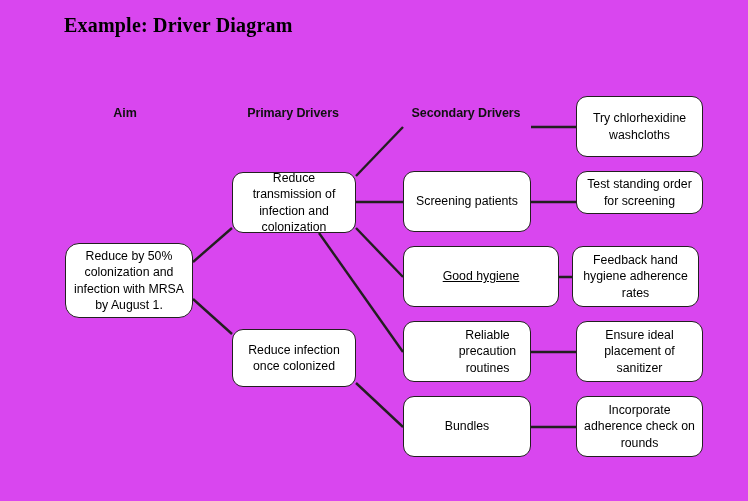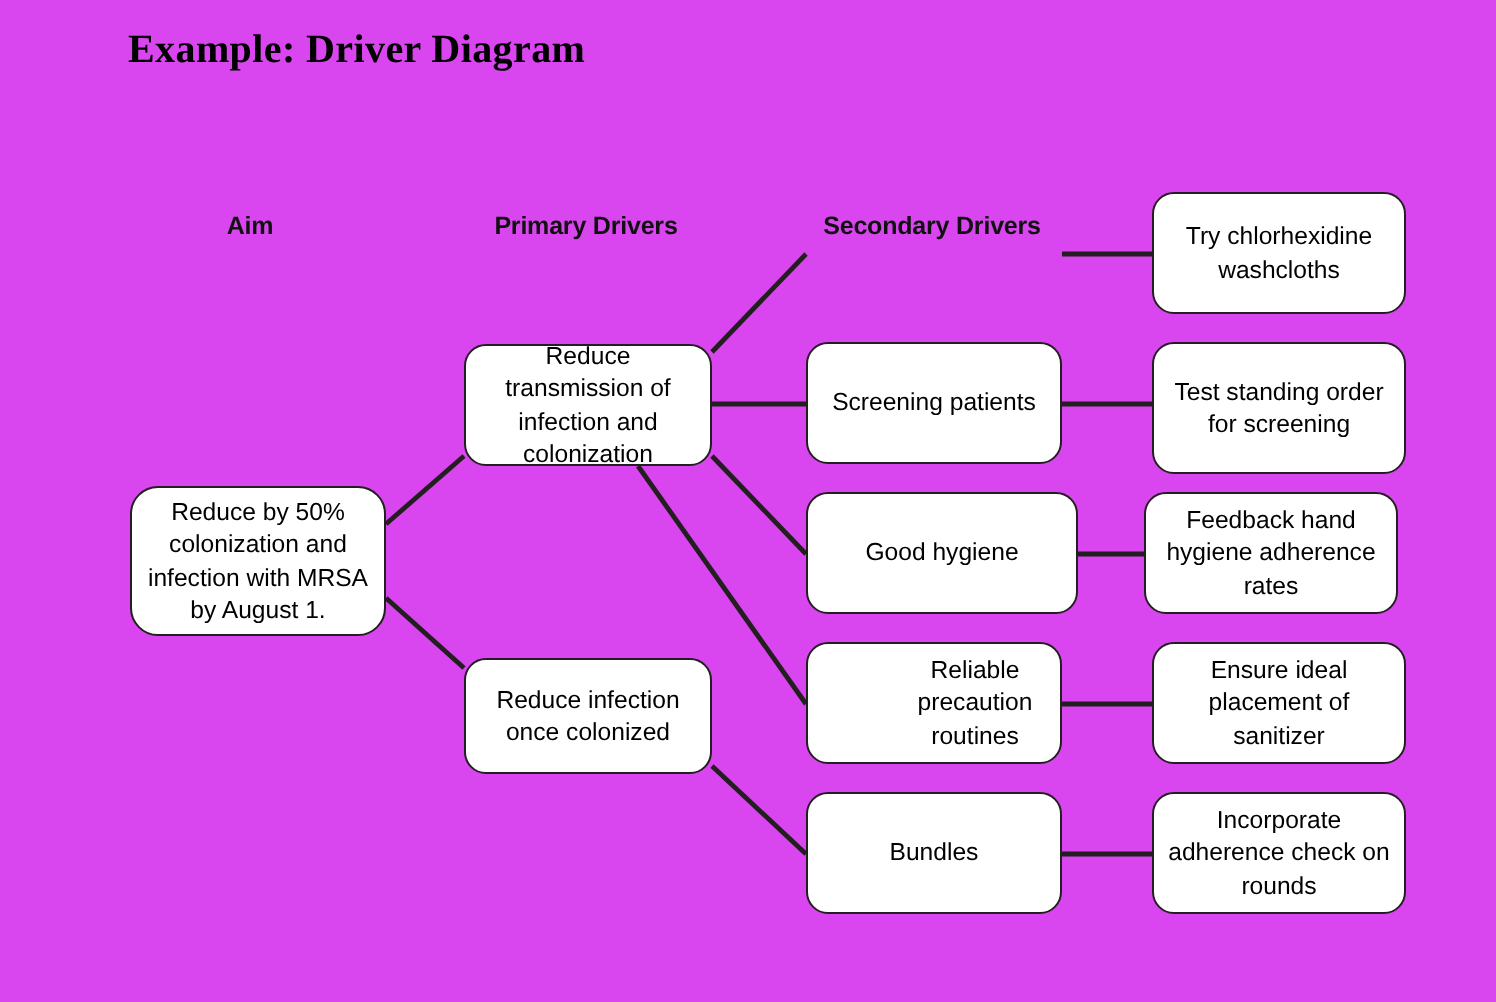--- a/index.html
+++ b/index.html
@@ -116,34 +116,34 @@
   <div class="node" style="left:232px; top:172px; width:124px; height:61px;">
     <span class="node-text">Reduce transmission of infection and colonization</span>
   </div>
   <div class="node" style="left:232px; top:329px; width:124px; height:58px;">
     <span class="node-text">Reduce infection once colonized</span>
   </div>
 
   <div class="node" style="left:403px; top:171px; width:128px; height:61px;">
     <span class="node-text">Screening patients</span>
   </div>
-  <div class="node" style="left:403px; top:246px; width:136px; height:61px;">
+  <div class="node" style="left:403px; top:246px; width:156px; height:61px;text-decoration:underline;">
     <span class="node-text">Good hygiene</span>
   </div>
   <div class="node" style="left:403px; top:321px; width:128px; height:61px;padding-left:47px;">
     <span class="node-text">Reliable precaution routines</span>
   </div>
   <div class="node" style="left:403px; top:396px; width:128px; height:61px;">
     <span class="node-text">Bundles</span>
   </div>
 
   <div class="node" style="left:576px; top:96px; width:127px; height:61px;">
     <span class="node-text">Try chlorhexidine washcloths</span>
   </div>
-  <div class="node" style="left:576px; top:171px; width:127px; height:66px;">
+  <div class="node" style="left:576px; top:171px; width:127px; height:43px;">
     <span class="node-text">Test standing order for screening</span>
   </div>
   <div class="node" style="left:572px; top:246px; width:127px; height:61px;">
     <span class="node-text">Feedback hand hygiene adherence rates</span>
   </div>
   <div class="node" style="left:576px; top:321px; width:127px; height:61px;">
     <span class="node-text">Ensure ideal placement of sanitizer</span>
   </div>
   <div class="node" style="left:576px; top:396px; width:127px; height:61px;">
     <span class="node-text">Incorporate adherence check on rounds</span>

